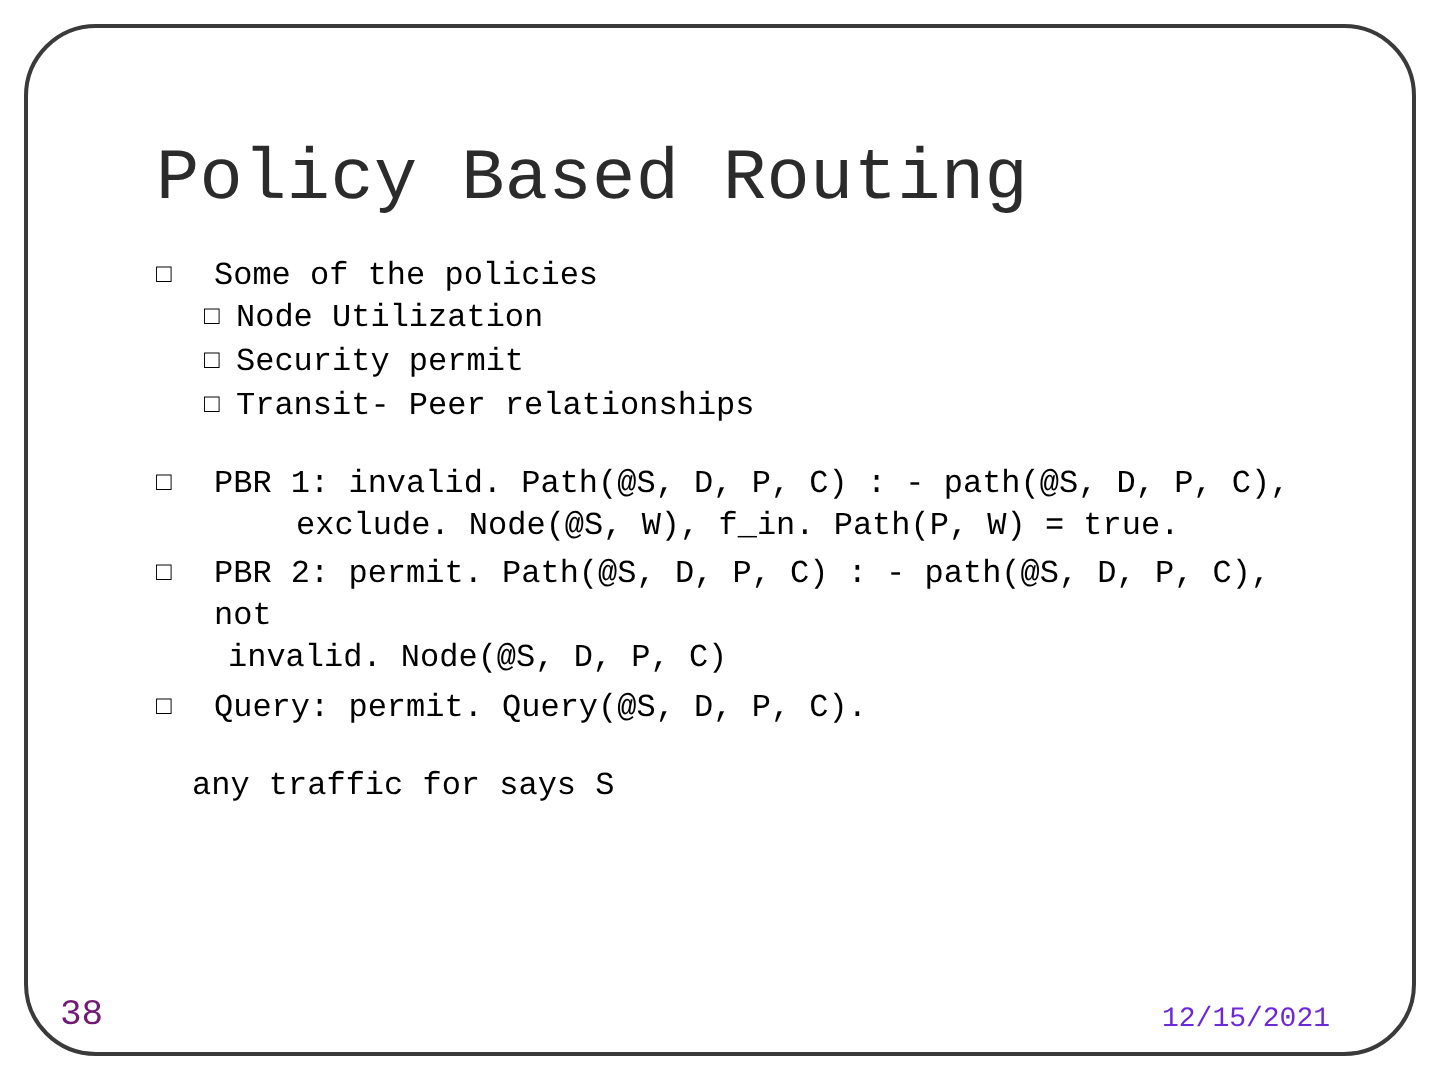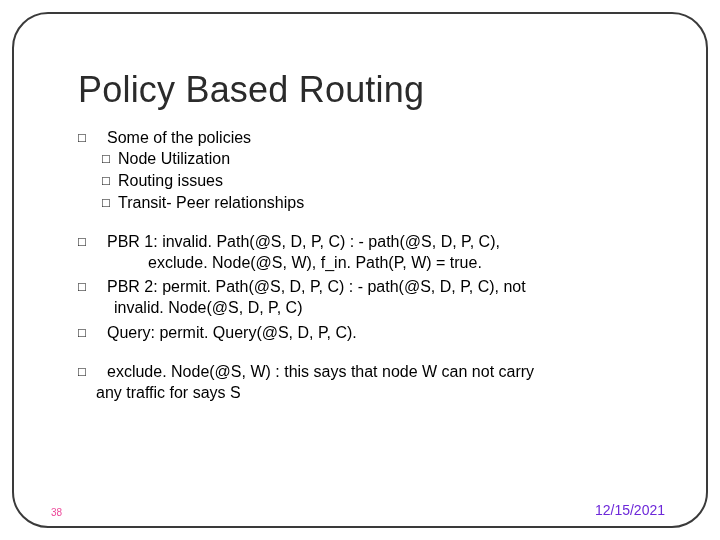--- a/index.html
+++ b/index.html
@@ -11,20 +11,21 @@
     font-family: Arial, Helvetica, sans-serif;
     color: #000000;
     position: relative;
     overflow: hidden;
   }
   .slide {
     position: relative;
     width: 720px;
     height: 540px;
     box-sizing: border-box;
+    font-family: Liberation Mono, monospace;
   }
   .frame {
     position: absolute;
     left: 12px;
     top: 12px;
     right: 12px;
     bottom: 12px;
     border: 2px solid #3a3a3a;
     border-radius: 36px;
     box-sizing: border-box;
@@ -74,23 +75,22 @@
     margin: 0 0 0 36px;
     padding-left: 0;
   }
   .block {
     margin-top: 18px;
   }
   .page-num {
     position: absolute;
     left: 30px;
     bottom: 22px;
-    font-size: 10px;
-    color: #ec4899;
-    margin-left: 21px;
+    font-size: 18px;
+    color: #701a75;
   }
   .date {
     position: absolute;
     right: 55px;
     bottom: 22px;
     font-size: 14px;
     color: #6d28d9;
   }
 </style>
 </head>
@@ -99,33 +99,32 @@
 <div class="slide">
   <div class="frame"></div>
 
   <div class="content">
     <h1 class="title">Policy Based Routing</h1>
 
     <div class="body">
 
       <div class="lvl1">Some of the policies</div>
       <div class="lvl2">Node Utilization</div>
-      <div class="lvl2">Routing issues</div>
+      <div class="lvl2">Security permit</div>
       <div class="lvl2">Transit- Peer relationships</div>
 
       <div class="block">
         <div class="lvl1">PBR 1: invalid. Path(@S, D, P, C) : - path(@S, D, P, C),</div>
         <div class="lvl1-cont">exclude. Node(@S, W), f_in. Path(P, W) = true.</div>
         <div class="lvl1">PBR 2: permit. Path(@S, D, P, C) : - path(@S, D, P, C), not</div>
         <div class="lvl1-cont2">invalid. Node(@S, D, P, C)</div>
         <div class="lvl1">Query: permit. Query(@S, D, P, C).</div>
       </div>
 
       <div class="block">
-        <div class="lvl1">exclude. Node(@S, W) : this says that node W can not carry</div>
         <div style="margin-left:18px">any traffic for says S</div>
       </div>
 
     </div>
   </div>
 
   <div class="page-num">38</div>
   <div class="date">12/15/2021</div>
 </div>
 

